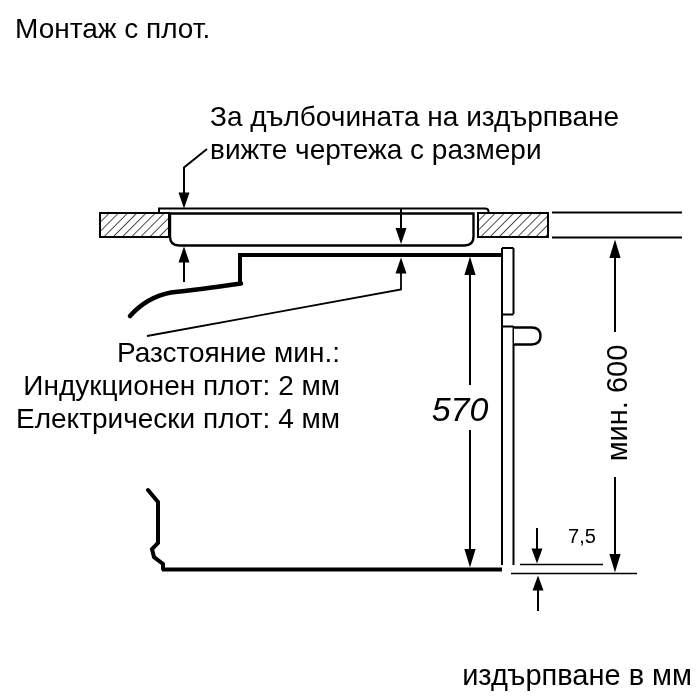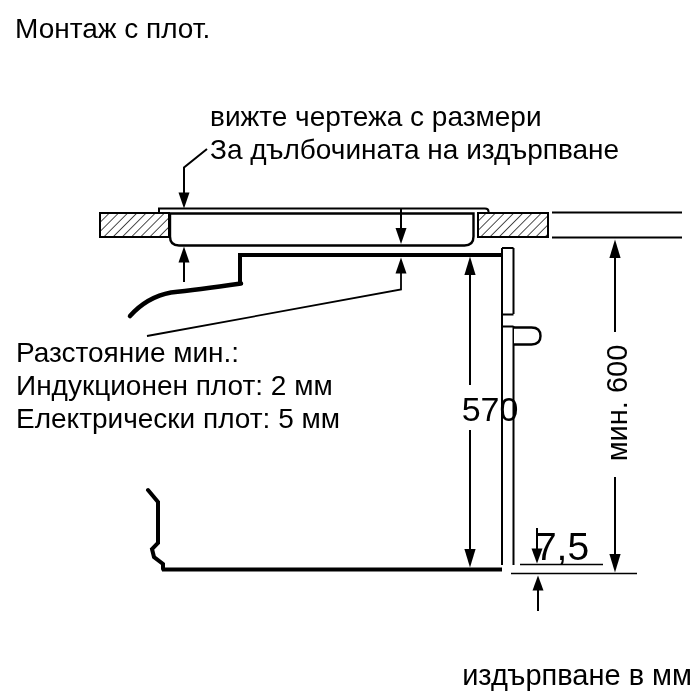--- a/index.html
+++ b/index.html
@@ -4,23 +4,23 @@
 <style>
   html,body{margin:0;padding:0;background:#ffffff;}
   .canvas{
     position:relative;width:700px;height:700px;background:#ffffff;
     font-family:"Liberation Sans","DejaVu Sans",sans-serif;color:#000;overflow:hidden;
   }
   .canvas svg{position:absolute;left:0;top:0;}
   .txt{position:absolute;white-space:nowrap;color:#000;}
   .title{left:15px;top:13px;font-size:28px;}
   .annotation{left:210px;top:100px;font-size:28px;line-height:33px;}
-  .clearances{left:16px;top:336px;font-size:28px;line-height:33px;}
-  .dim570{left:490px;top:390px;font-size:34px;transform:translateX(-50%);}
-  .dim75{left:562px;top:525px;font-size:39px;transform:translateX(-50%);}
+  .clearances{left:16px;top:336px;font-size:28px;line-height:33px;text-align:right;}
+  .dim570{left:460px;top:390px;font-size:34px;transform:translateX(-50%);font-style:italic;}
+  .dim75{left:582px;top:525px;font-size:20px;transform:translateX(-50%);}
   .dim600{left:617px;top:403px;font-size:29px;transform:translate(-50%,-50%) rotate(-90deg);}
   .footer{right:8px;top:659px;font-size:29px;}
 </style>
 </head>
 <body>
 
 <div class="canvas">
 
   <svg width="700" height="700" viewBox="0 0 700 700">
     <defs>
@@ -105,28 +105,28 @@
       <path d="M537,528 V550" stroke="#000" stroke-width="2" fill="none"></path>
       <path d="M537,563.5 L531.5,548.5 L542.5,548.5 Z" fill="#000"></path>
       <path d="M538,611 V590" stroke="#000" stroke-width="2" fill="none"></path>
       <path d="M538,575.5 L532.5,590.5 L543.5,590.5 Z" fill="#000"></path>
     </g>
   </svg>
 
   <div class="txt title">Монтаж с плот.</div>
 
   <div class="txt annotation">
+    <div>За дълбочината на издърпване</div>
     <div>вижте чертежа с размери</div>
-    <div>За дълбочината на издърпване</div>
   </div>
 
   <div class="txt clearances">
     <div>Разстояние мин.:</div>
     <div>Индукционен плот: 2 мм</div>
-    <div>Електрически плот: 5 мм</div>
+    <div>Електрически плот: 4 мм</div>
   </div>
 
   <div class="txt dim570">570</div>
   <div class="txt dim75">7,5</div>
   <div class="txt dim600">мин. 600</div>
 
   <div class="txt footer">издърпване в мм</div>
 </div>
 
 </body></html>

